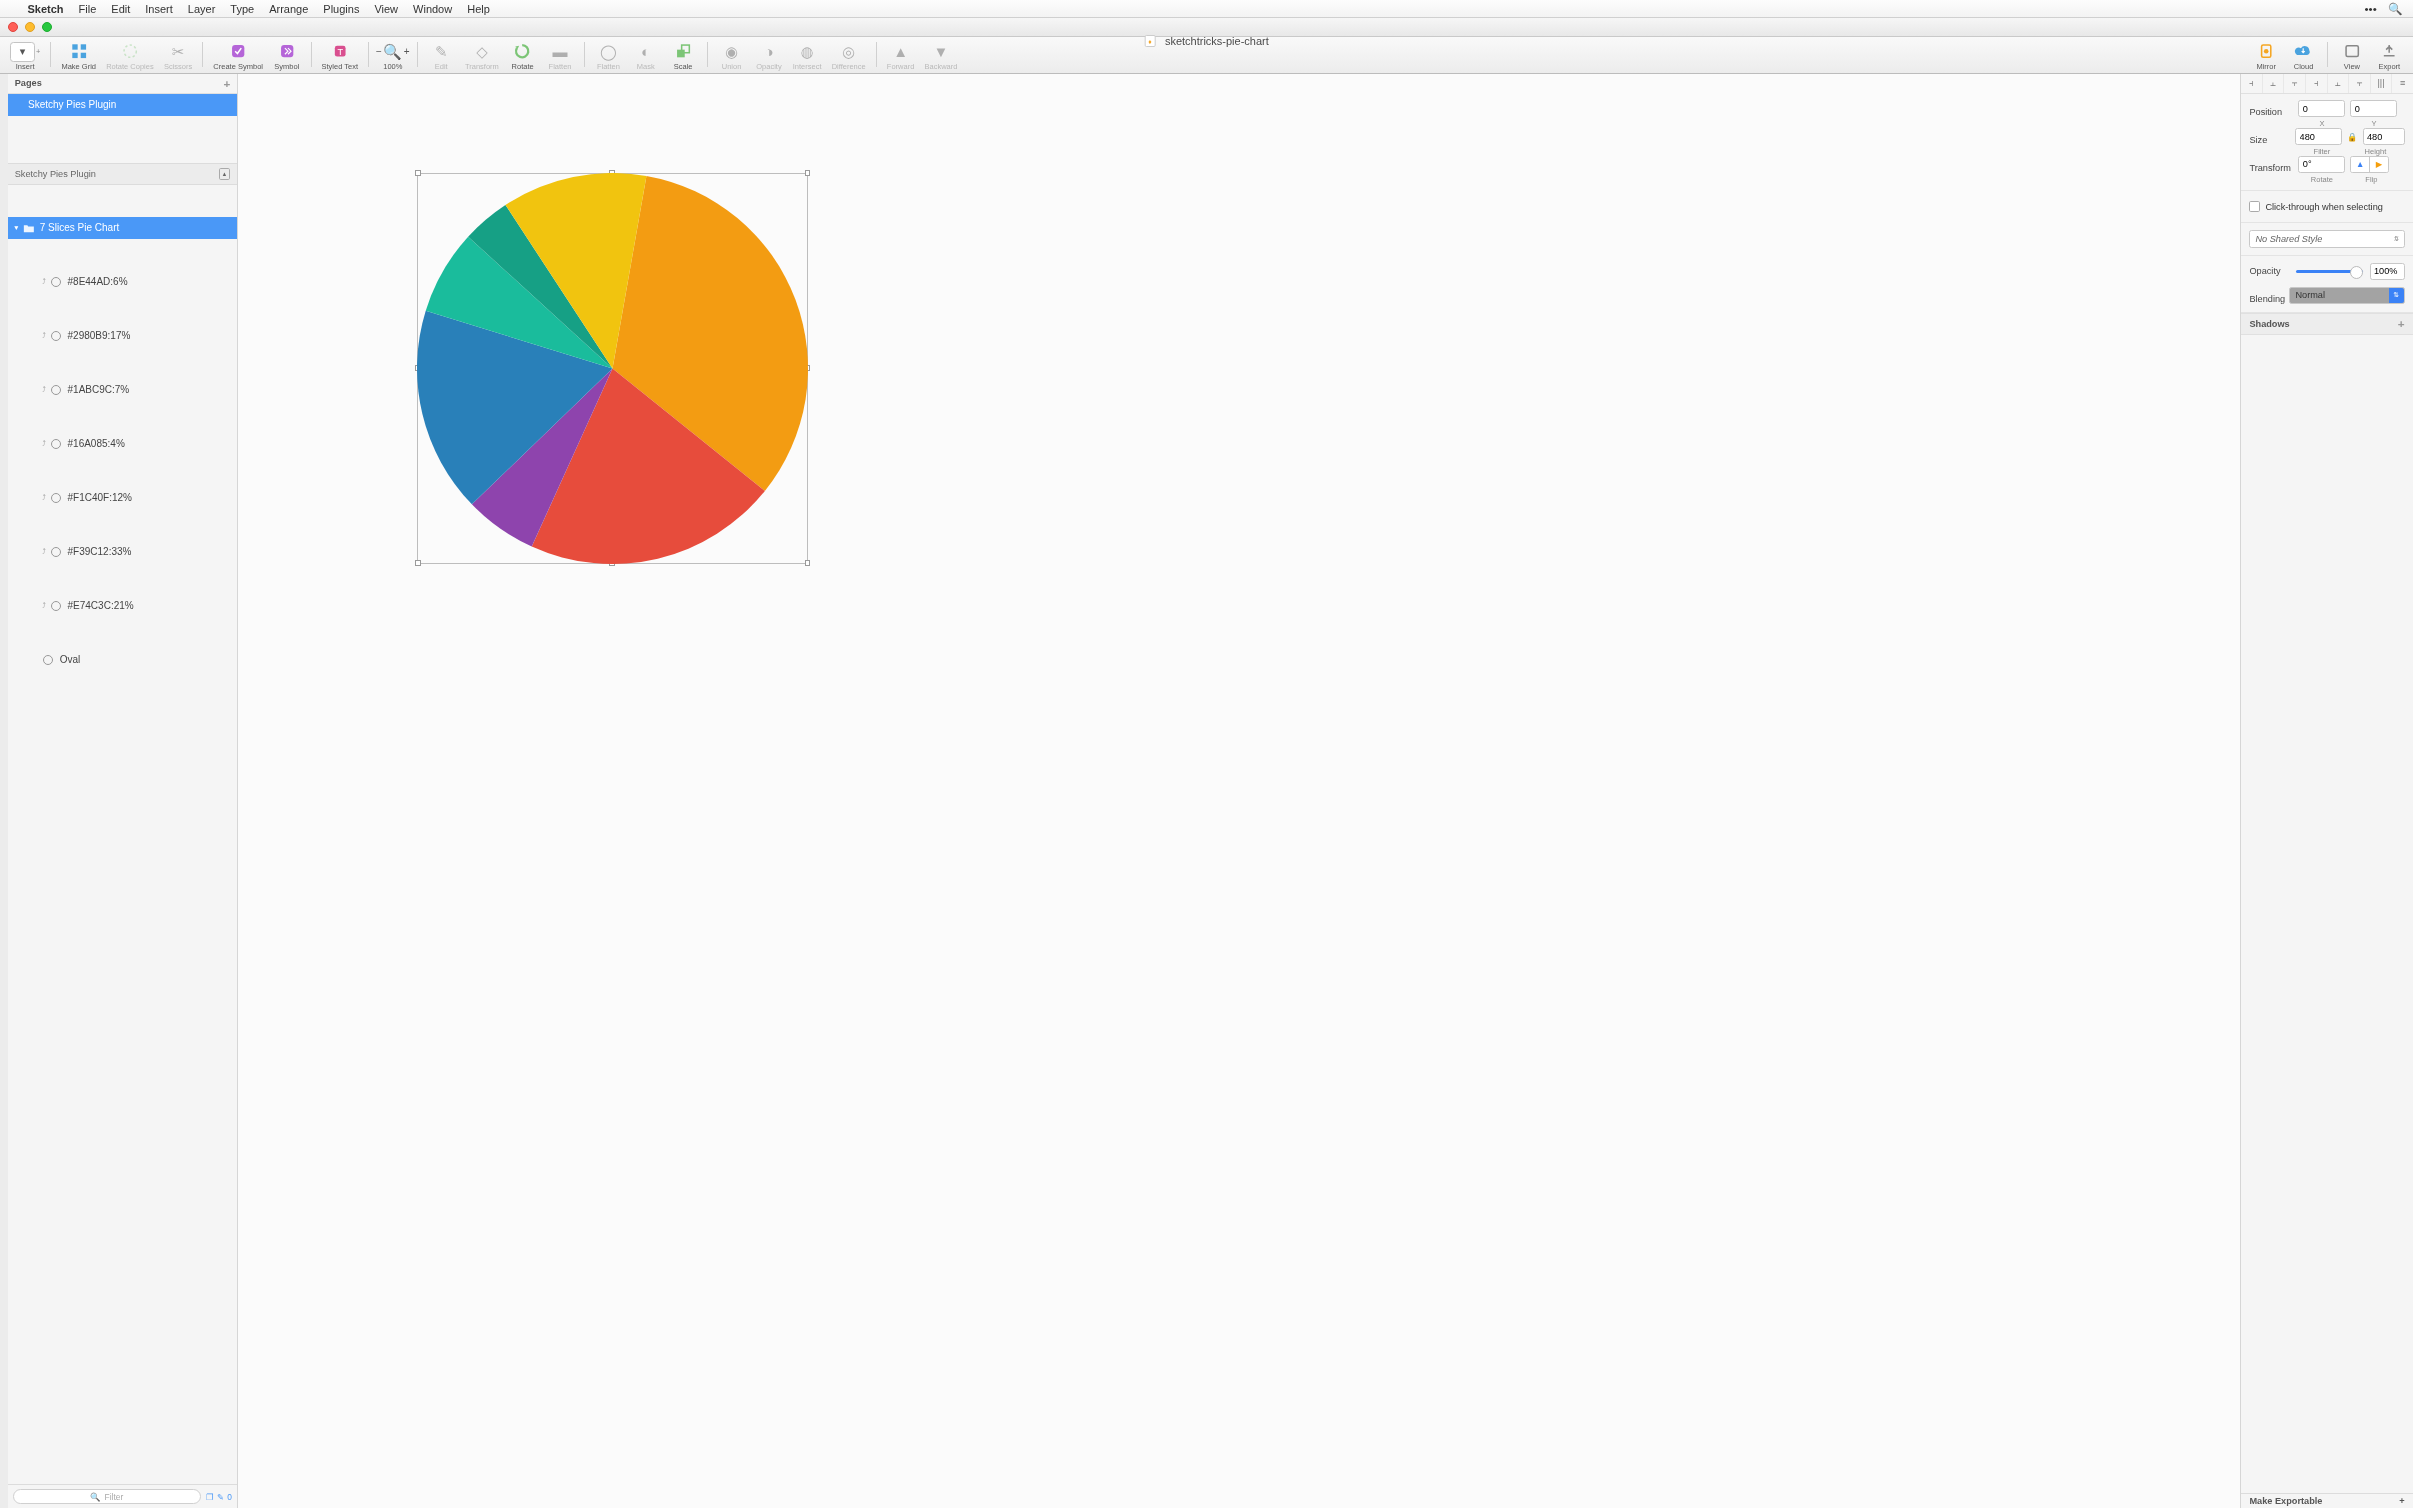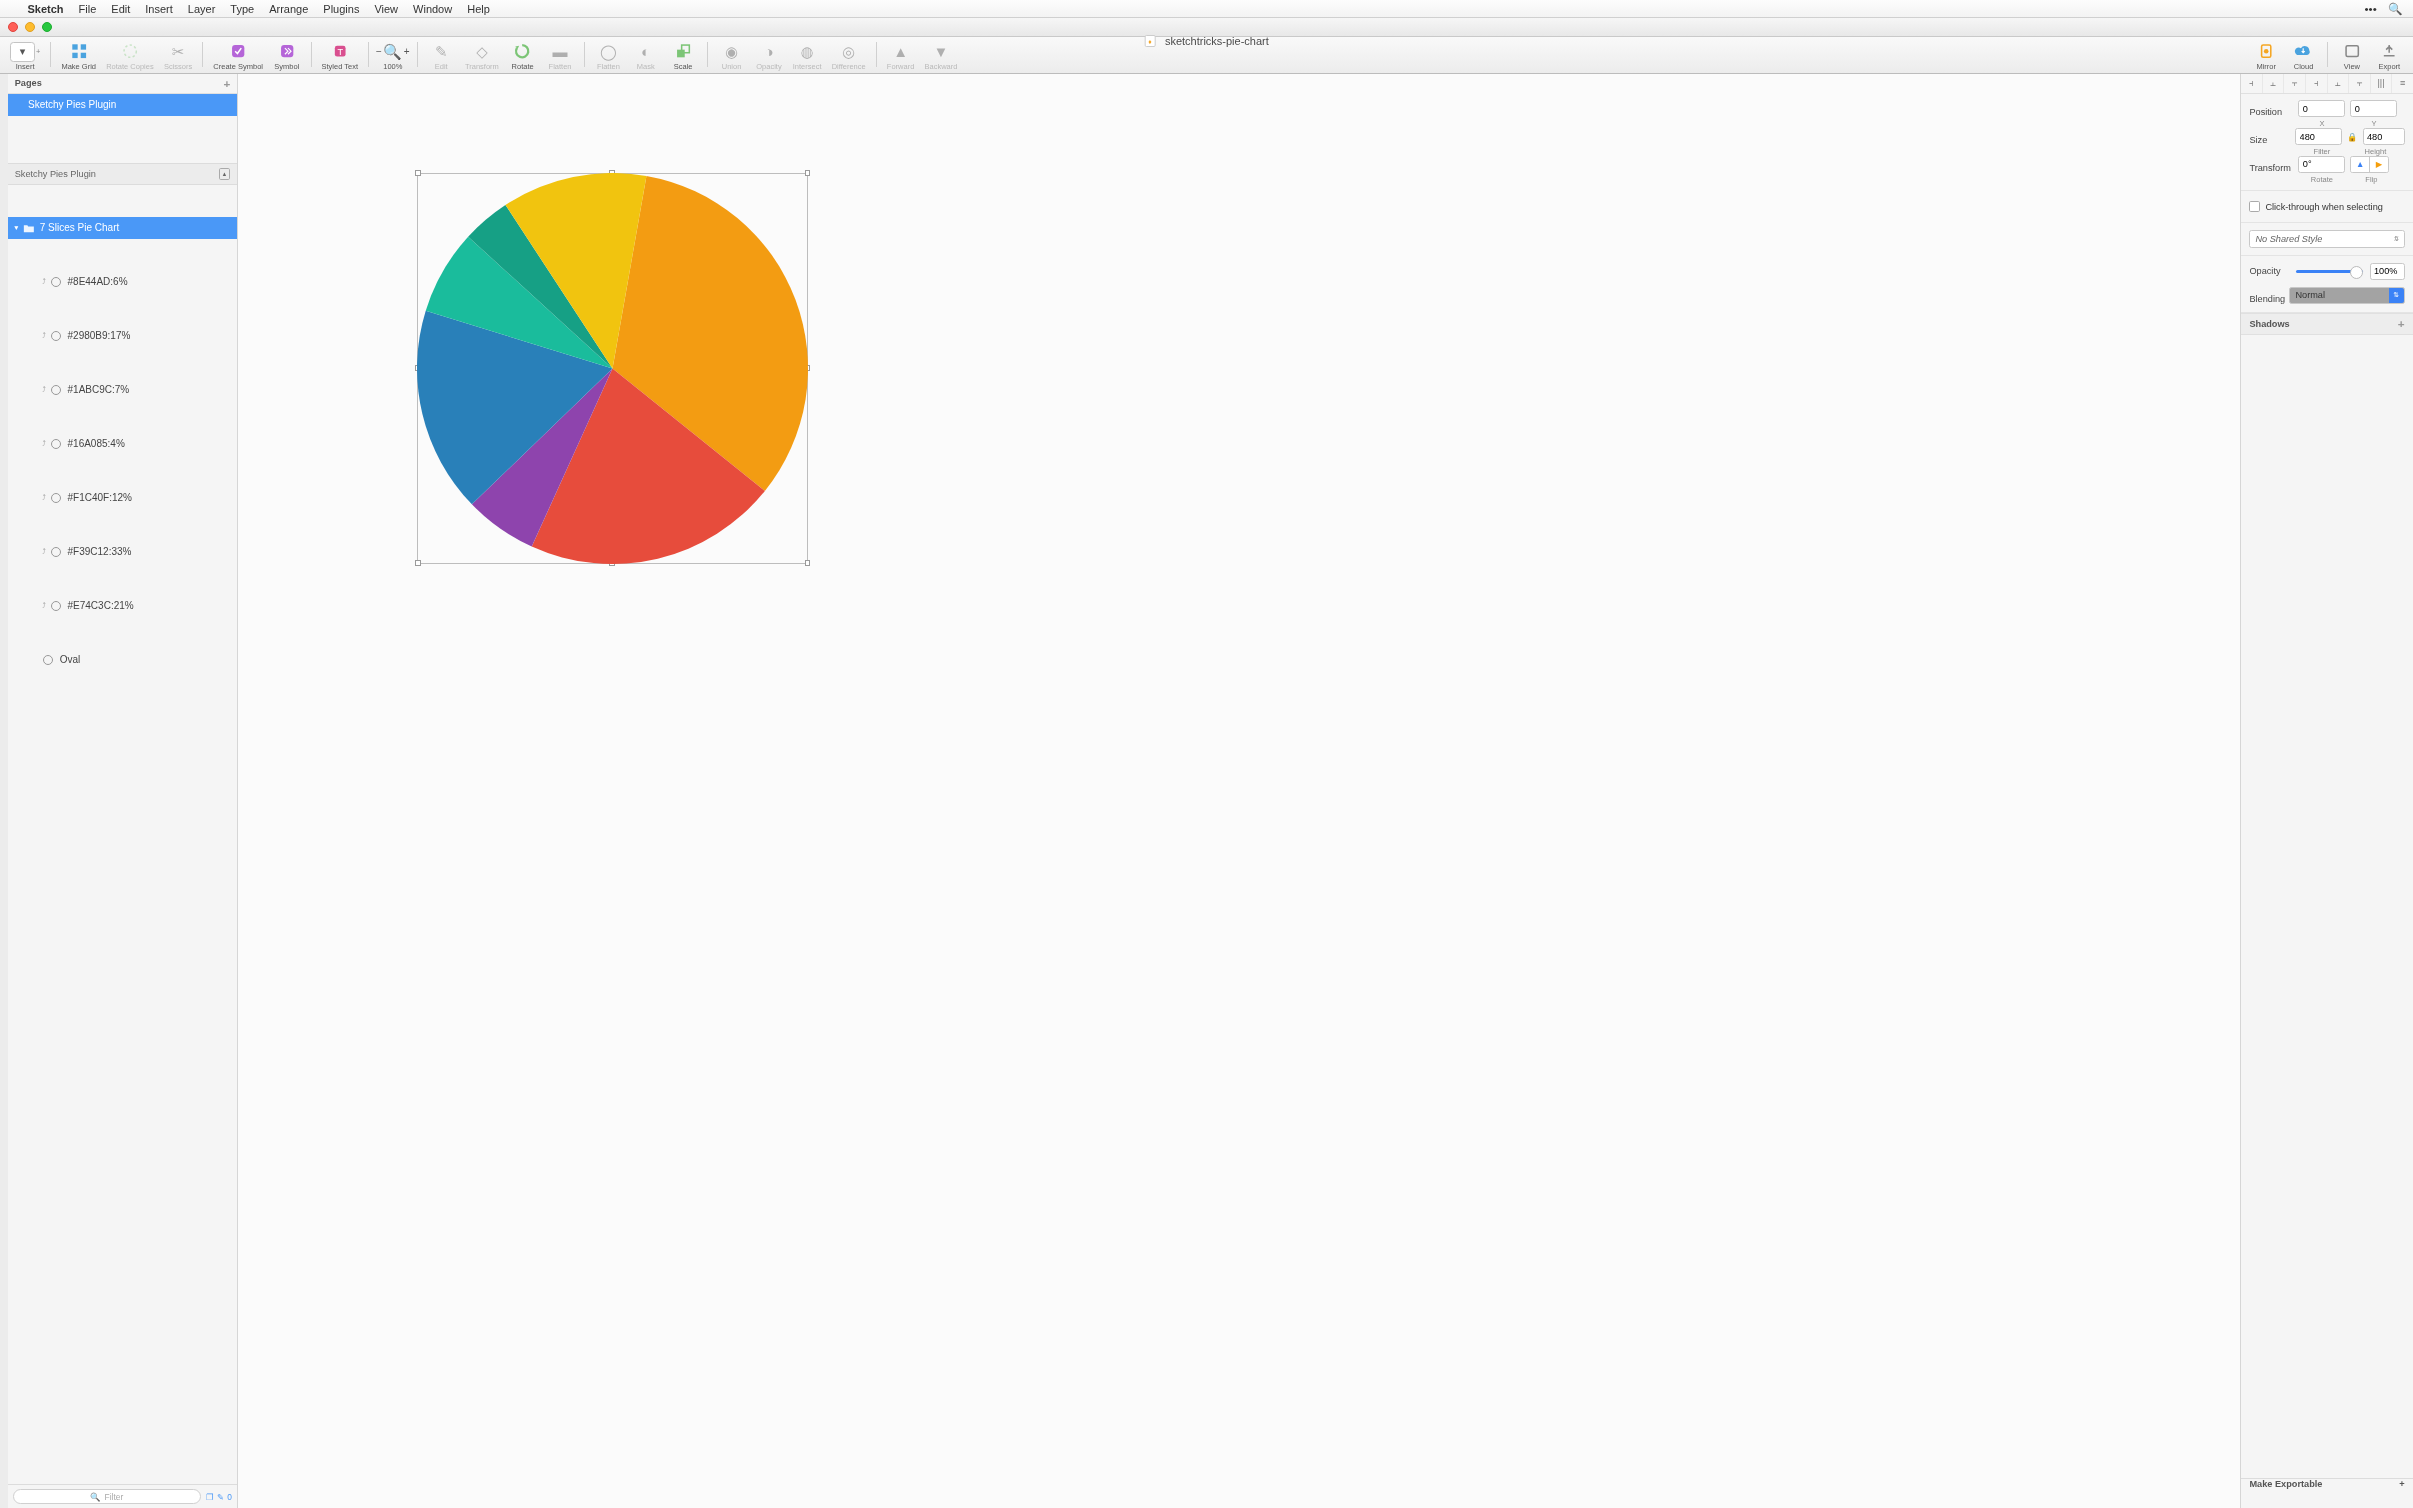--- a/index.html
+++ b/index.html
@@ -85,21 +85,21 @@
 .check { width: 11px; height: 11px; border: 0.8px solid #aaa; border-radius: 1.7px; background: #fff; }
 .style-sel { height: 18.4px; border: 0.8px solid #c8c8c8; border-radius: 2.5px; background: #fff; display: flex; align-items: center; justify-content: space-between; padding: 0 5px; font-style: italic; color: #666; }
 .opacity-row { display: flex; align-items: center; gap: 6.7px; }
 .slider { flex: 1; height: 2.5px; background: #3b82f6; border-radius: 1.7px; position: relative; }
 .slider::after { content: ''; position: absolute; right: 0; top: -4.2px; width: 11px; height: 11px; background: #fff; border: 0.8px solid #bbb; border-radius: 50%; }
 .blend-sel { flex: 1; height: 17px; border: 0.8px solid #c8c8c8; border-radius: 2.5px; background: #a3a3a3; display: flex; align-items: center; padding: 0 5px; position: relative; }
 .blend-sel .chev { position: absolute; right: 0; top: 0; width: 15px; height: 100%; background: #3b82f6; border-radius: 0 2.5px 2.5px 0; display: flex; align-items: center; justify-content: center; color: #fff; font-size: 6.7px; }
 .section-header { height: 22px; display: flex; align-items: center; justify-content: space-between; padding: 0 8.4px; font-weight: 600; color: #555; background: #ededed; border-bottom: 0.8px solid #e0e0e0; border-top: 0.8px solid #e0e0e0; }
 .section-header .plus { font-size: 11.7px; color: #999; }
 .right-spacer { flex: 1; }
-.export-header { height: 30px; display: flex; align-items: flex-start; justify-content: space-between; padding: 0 8.4px; font-weight: 600; color: #555; border-top: 0.8px solid #dcdcdc; }
+.export-header { height: 15px; display: flex; align-items: center; justify-content: space-between; padding: 0 8.4px; font-weight: 600; color: #555; border-top: 0.8px solid #dcdcdc; }
 
 svg.icon { width: 18.4px; height: 18.4px; }
 </style>
 </head>
 <body>
 
 <div class="menubar">
   <span class="apple"></span>
   <span class="item bold">Sketch</span>
   <span class="item">File</span>

